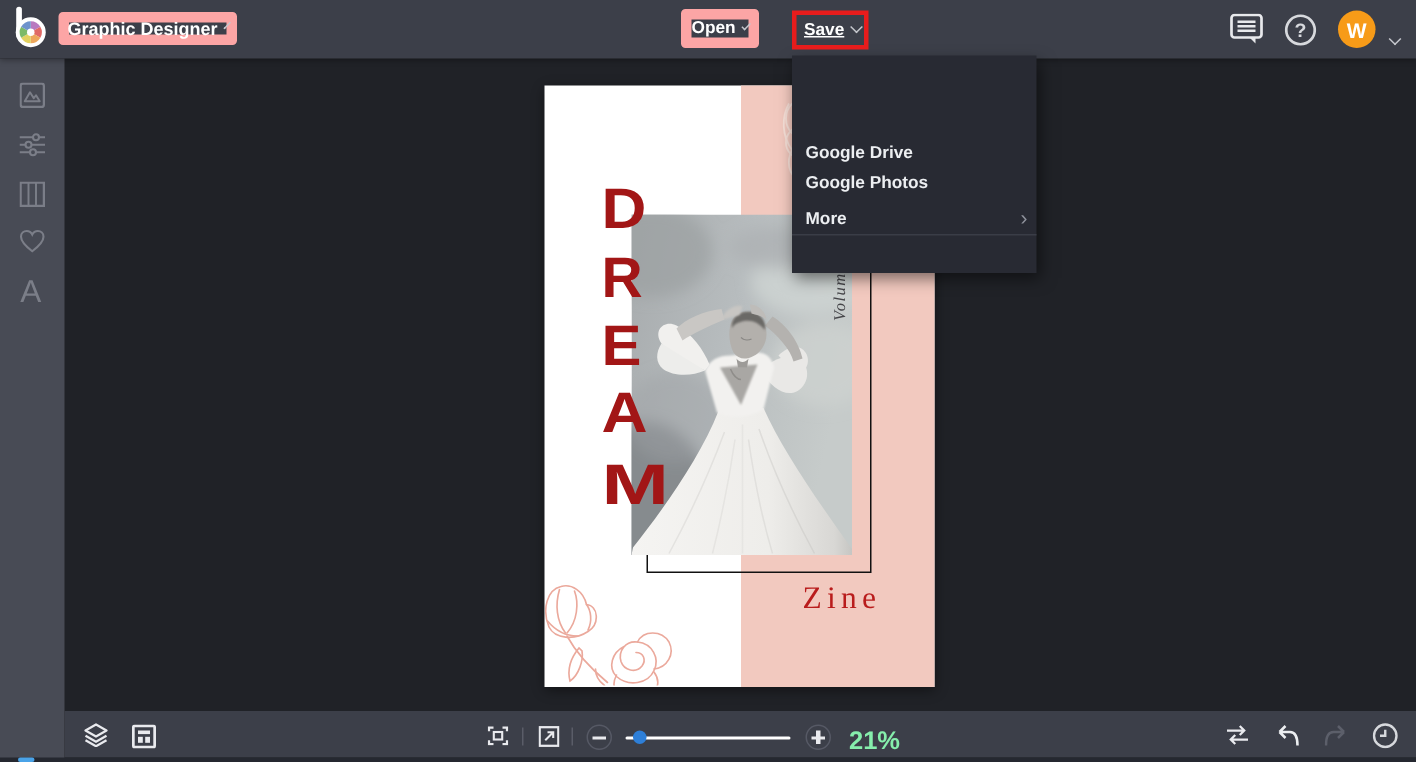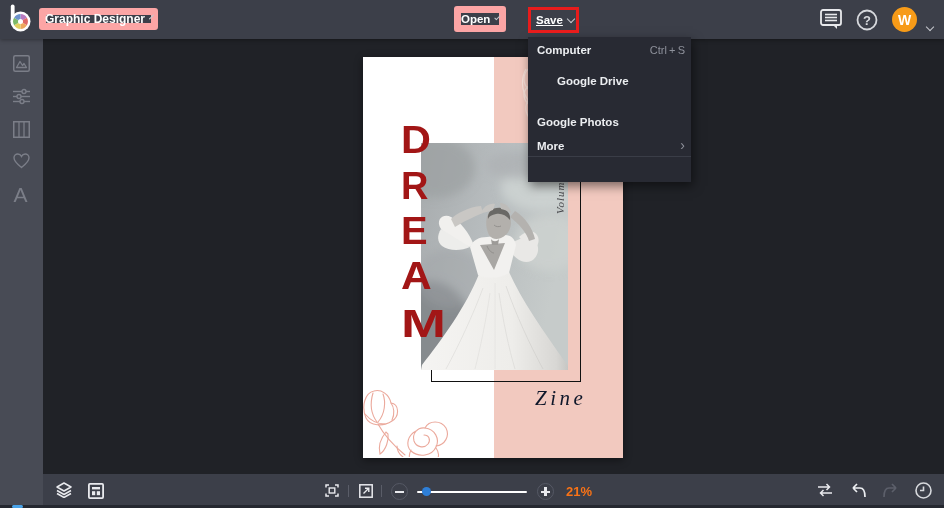--- a/index.html
+++ b/index.html
@@ -23,22 +23,22 @@
   #bottomstrip { position:absolute; left:0; top:505px; width:944px; height:3px; background:#252830; z-index:26; }
 
   
   #poster { position:absolute; left:363px; top:57px; width:260px; height:401px; background:#ffffff;
     box-shadow:0 2px 8px rgba(0,0,0,.45); }
   #pinkcol { position:absolute; left:131px; top:0; width:129px; height:401px; background:#f2c9bf; }
   .dletter { position:absolute; left:38px; color:#a21616; font-weight:700; font-size:38px; line-height:38px;
     transform-origin:left top; }
   #frame { position:absolute; left:68px; top:97px; width:150px; height:228px; border:1px solid #111; }
   #photo { position:absolute; left:58px; top:86px; width:147px; height:227px; }
-  #zine { position:absolute; left:172px; top:331px; width:80px; color:#0f172a; font-size:21px;
-    font-family:"Liberation Serif", serif; font-style:italic; letter-spacing:3.5px; line-height:21px; }
+  #zine { position:absolute; left:172px; top:331px; width:80px; color:#b91c1c; font-size:21px;
+    font-family:"Liberation Serif", serif; letter-spacing:3.5px; line-height:21px; }
   #volume { position:absolute; left:191px; top:157px; color:#46464a; font-size:11px;
     font-family:"Liberation Serif", serif; font-style:italic; letter-spacing:1px;
     transform:rotate(-90deg); transform-origin:left top; white-space:nowrap; }
 
   
   #menu { position:absolute; left:528px; top:37px; width:163px; height:145px; background:#282a33;
     z-index:40; box-shadow:2px 4px 10px rgba(0,0,0,.5); }
   .mitem { position:absolute; left:9px; width:148px; height:24px; color:#eceef1; font-size:11.5px;
     font-weight:700; line-height:24px; }
   .mshort { position:absolute; right:0; top:0; color:#8e919b; font-weight:400; font-size:11px; }
@@ -219,22 +219,21 @@
       <line x1="6" y1="1" x2="6" y2="16" stroke="#7b7e88" stroke-width="1.3"></line>
       <line x1="11" y1="1" x2="11" y2="16" stroke="#7b7e88" stroke-width="1.3"></line>
     </svg>
     <svg class="abs" style="left:13px;top:114px;" width="17" height="16" viewBox="0 0 17 16">
       <path d="M8.5 14.5 C 4 11, 1 8, 1 4.8 C 1 2.5, 2.8 1, 4.8 1 C 6.4 1, 7.8 2, 8.5 3.4 C 9.2 2, 10.6 1, 12.2 1 C 14.2 1, 16 2.5, 16 4.8 C 16 8, 13 11, 8.5 14.5 Z" fill="none" stroke="#7b7e88" stroke-width="1.4"></path>
     </svg>
     <div class="abs" style="left:13.5px;top:144px; color:#7b7e88; font-size:21px; font-weight:400;">A</div>
   </div>
 
   <div id="menu">
-    <div class="mitem" style="top:1px;">Computer<span class="mshort">Ctrl + S</span></div>
-    <div class="mitem" style="top:32px;margin-left:20px;">Google Drive</div>
+    <div class="mitem" style="top:53px;">Google Drive</div>
     <div class="mitem" style="top:73px;">Google Photos</div>
     <div class="mitem" style="top:97px;">More<span class="mshort" style="font-size:14px;top:-1px;">›</span></div>
     <div id="msep"></div>
   </div>
   <div id="redbox"></div>
 
   <div id="bottombar">
 
     <svg class="abs" style="left:13px;top:8px;" width="16" height="16" viewBox="0 0 16 16">
       <path d="M8 1 L 15 5 L 8 9 L 1 5 Z" fill="none" stroke="#e9eaee" stroke-width="1.5" stroke-linejoin="round"></path>
@@ -268,21 +267,21 @@
 
     <div class="abs" style="left:348px;top:9px;width:17px;height:17px;border:1.5px solid #565965;border-radius:50%;"></div>
     <div class="abs" style="left:352px;top:16.5px;width:9px;height:2.5px;background:#e9eaee;"></div>
 
     <div class="abs" style="left:374px;top:16.8px;width:110px;height:2px;background:#fff;border-radius:1px;"></div>
     <div class="abs" style="left:379px;top:13px;width:9px;height:9px;border-radius:50%;background:#2e7fd8;"></div>
 
     <div class="abs" style="left:494px;top:9px;width:17px;height:17px;border:1.5px solid #565965;border-radius:50%;"></div>
     <div class="abs" style="left:498px;top:16.5px;width:9px;height:2.5px;background:#e9eaee;"></div>
     <div class="abs" style="left:501.2px;top:13.2px;width:2.5px;height:9px;background:#e9eaee;"></div>
-    <div class="abs" style="left:523px;top:10px;color:#f97316;font-size:13px;font-weight:700;text-align:right;">21%</div>
+    <div class="abs" style="left:523px;top:10px;color:#86efac;font-size:17px;font-weight:700;text-align:right;">21%</div>
 
     <svg class="abs" style="left:774px;top:9px;" width="16" height="14" viewBox="0 0 16 14">
       <g fill="none" stroke="#e9eaee" stroke-width="1.5">
         <path d="M1 4 L 12 4 M 9.5 1 L 12.5 4 L 9.5 7"></path>
         <path d="M15 10 L 4 10 M 6.5 7 L 3.5 10 L 6.5 13"></path>
       </g>
     </svg>
 
     <svg class="abs" style="left:807px;top:9px;" width="16" height="15" viewBox="0 0 16 15">
       <path d="M3 5 L 7 1 M 3 5 L 7 9 M 3 5 L 10 5 C 13.5 5, 15 8, 15 14" fill="none" stroke="#eceef1" stroke-width="1.7"></path>

